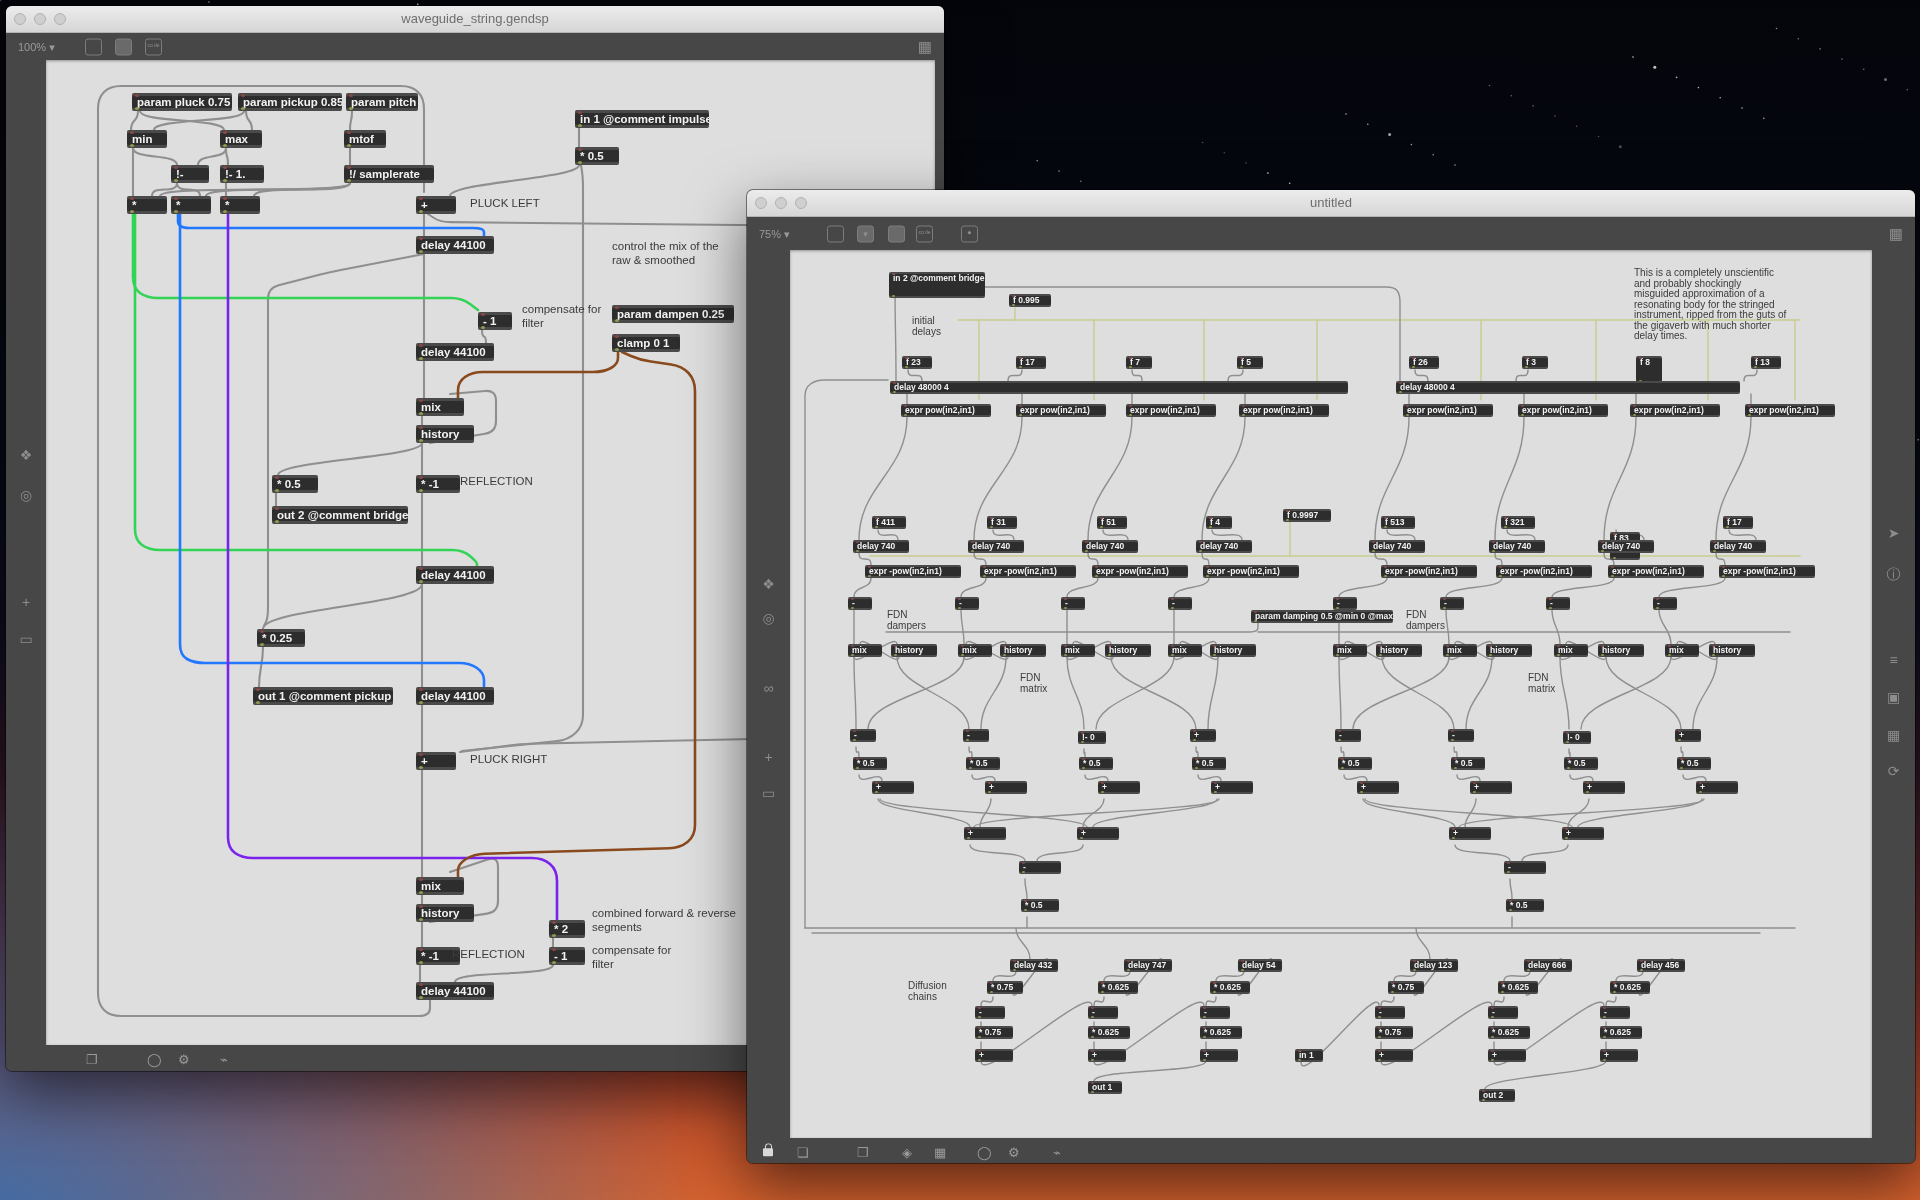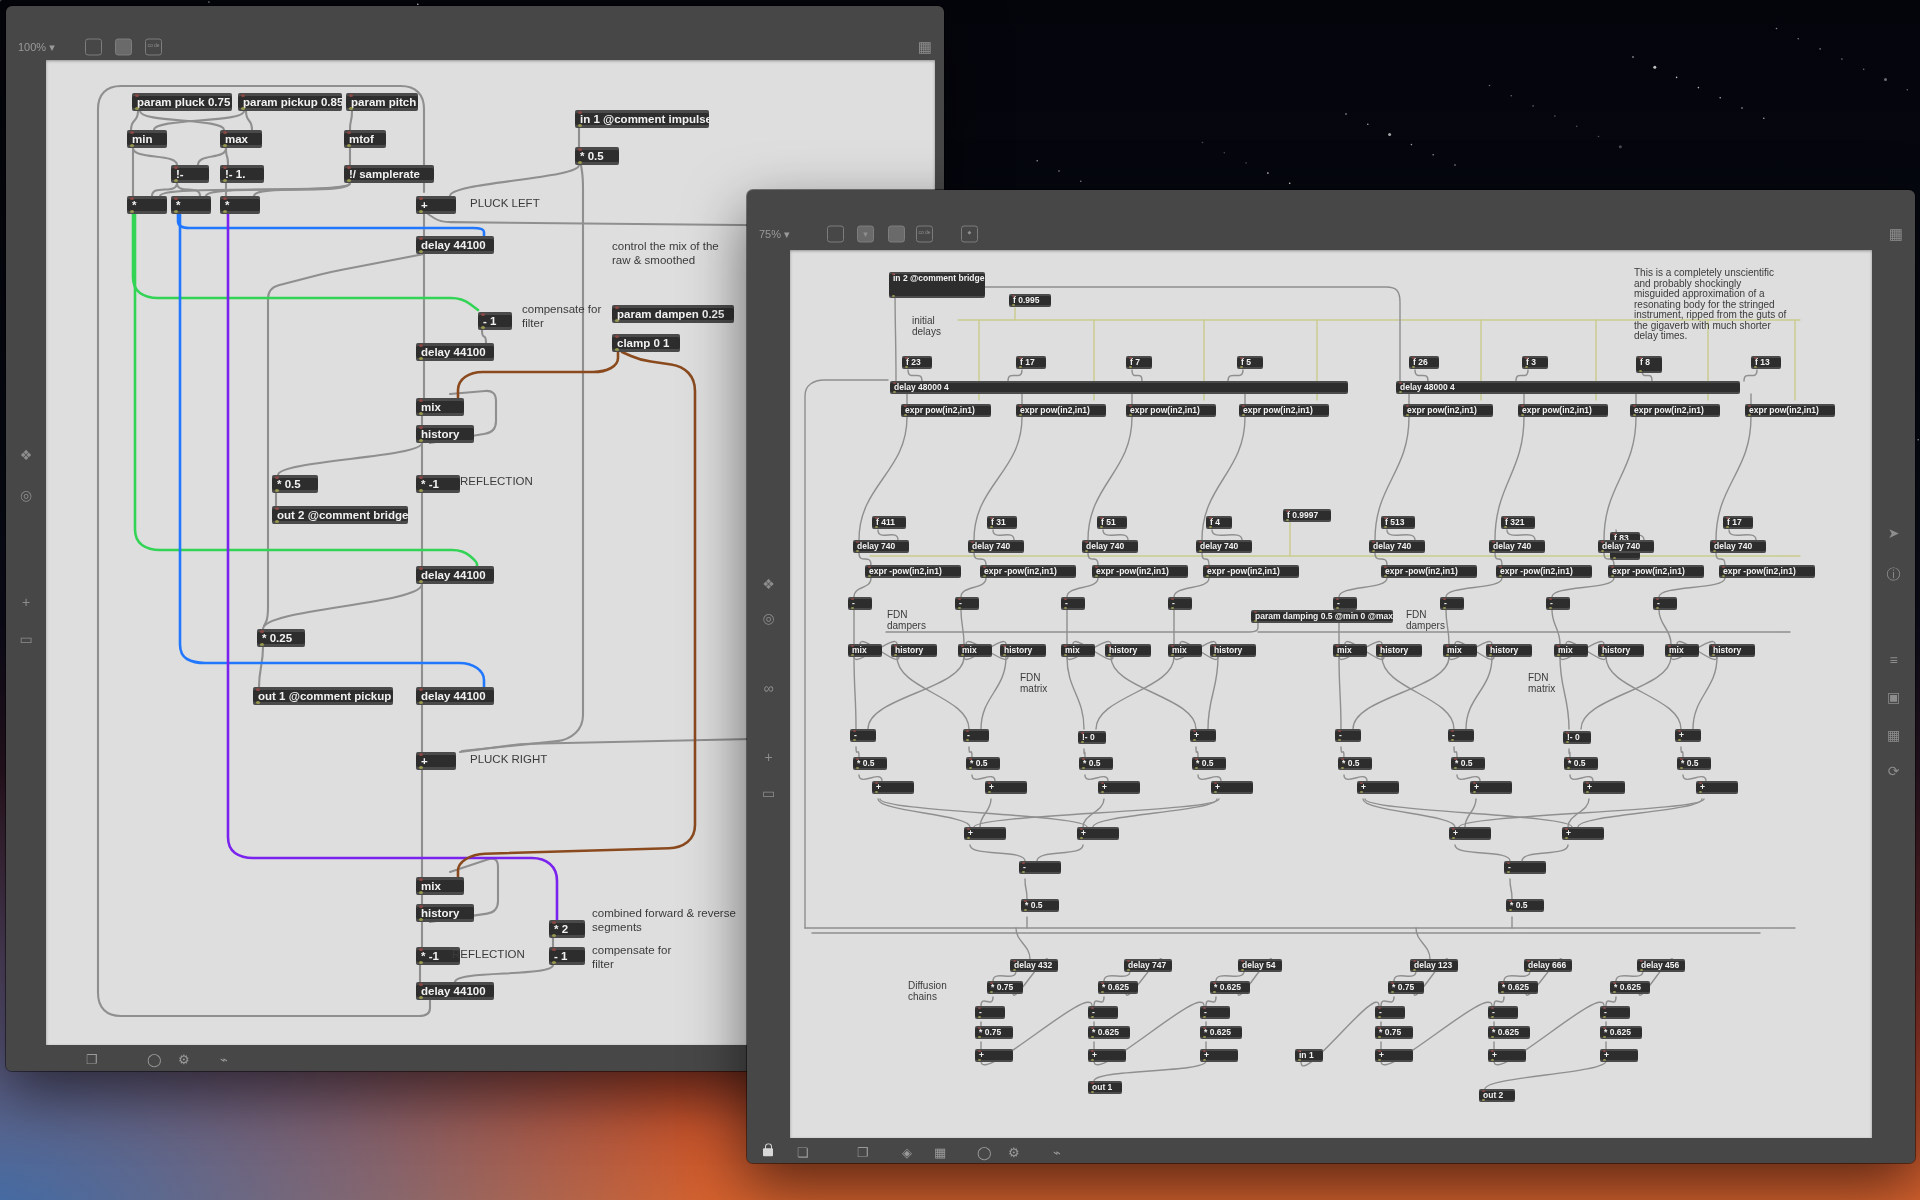--- a/index.html
+++ b/index.html
@@ -223,20 +223,28 @@
     <circle cx="1322.4" cy="543.6" r="0.8" fill="#fff" opacity="0.50"></circle>
     <circle cx="141.7" cy="411.3" r="0.8" fill="#fff" opacity="0.43"></circle>
     <circle cx="881.0" cy="279.0" r="0.8" fill="#fff" opacity="0.36"></circle>
     <circle cx="1620.3" cy="146.7" r="1.5" fill="#fff" opacity="0.28"></circle>
     <circle cx="439.6" cy="14.4" r="0.8" fill="#fff" opacity="0.84"></circle>
     <circle cx="1178.9" cy="572.1" r="0.8" fill="#fff" opacity="0.77"></circle>
     <circle cx="1918.2" cy="439.8" r="0.8" fill="#fff" opacity="0.69"></circle>
   </svg>
 
 <div class="window w1" id="win1" style="left: 6px; top: 6px; width: 938px; height: 1065px; z-index: 10;">
+  <div class="titlebar">
+    <div class="lights">
+      <div class="light"></div>
+      <div class="light"></div>
+      <div class="light"></div>
+    </div>
+    <div class="title">waveguide_string.gendsp</div>
+  </div>
   <div class="toolbar tb" style="top: 27px; height: 28px;">
     <span class="zoomlabel"><span>100%</span> <span>▾</span></span>
     <span class="gridicon" style="right: 12px;">▦</span>
   <div class="tbicon " style="left: 79px;"></div>
       <div class="tbicon fill" style="left: 109px;"></div>
       <div class="tbicon codey" style="left: 139px;">co de</div>
     </div>
   <div class="sidestrip left" style="left: 0px; top: 55px; width: 40px; bottom: 0px;">
       <div class="stripicon" style="left: 20px; top: 394px;">❖</div>
       <div class="stripicon" style="left: 20px; top: 434px;">◎</div>
@@ -345,20 +353,28 @@
   </div>
   <div class="bottombar" style="height: 24px;">
       <div class="bbicon" style="left: 80px;">❐</div>
       <div class="bbicon" style="left: 141px;">◯</div>
       <div class="bbicon" style="left: 172px;">⚙</div>
       <div class="bbicon" style="left: 214px;">⌁</div>
     </div>
 </div>
 
 <div class="window w2" id="win2" style="left: 747px; top: 190px; width: 1168px; height: 973px; z-index: 20;">
+  <div class="titlebar">
+    <div class="lights">
+      <div class="light"></div>
+      <div class="light"></div>
+      <div class="light"></div>
+    </div>
+    <div class="title">untitled</div>
+  </div>
   <div class="toolbar tb" style="top: 27px; height: 34px;">
     <span class="zoomlabel"><span>75%</span> <span>▾</span></span>
     <span class="gridicon" style="right: 12px;">▦</span>
   <div class="tbicon " style="left: 80px;"></div>
       <div class="tbicon fill" style="left: 110px;">▾</div>
       <div class="tbicon fill" style="left: 141px;"></div>
       <div class="tbicon codey" style="left: 169px;">co de</div>
       <div class="tbicon codey" style="left: 214px;">◆</div>
     </div>
   <div class="sidestrip left" style="left: 0px; top: 61px; width: 43px; bottom: 0px;">
@@ -563,21 +579,21 @@
           <path d="M1606,1061 C1606,1073.6 1485,1076.4 1485,1089" fill="none" stroke="#8f8f8f" stroke-width="1.4" stroke-linecap="round"></path>
         </svg>
     <div class="n" style="left: 889px; top: 272px; width: 96px; height: 26px;">in 2 @comment bridge</div>
         <div class="n" style="left: 1009px; top: 294px; width: 42px; height: 13px;">f 0.995</div>
         <div class="n" style="left: 902px; top: 356px; width: 30px; height: 13px;">f 23</div>
         <div class="n" style="left: 1016px; top: 356px; width: 30px; height: 13px;">f 17</div>
         <div class="n" style="left: 1126px; top: 356px; width: 26px; height: 13px;">f 7</div>
         <div class="n" style="left: 1237px; top: 356px; width: 26px; height: 13px;">f 5</div>
         <div class="n" style="left: 1409px; top: 356px; width: 30px; height: 13px;">f 26</div>
         <div class="n" style="left: 1522px; top: 356px; width: 26px; height: 13px;">f 3</div>
-        <div class="n" style="left: 1636px; top: 356px; width: 26px; height: 17px;">f 8</div>
+        <div class="n" style="left: 1636px; top: 356px; width: 26px; height: 27px;">f 8</div>
         <div class="n" style="left: 1751px; top: 356px; width: 30px; height: 13px;">f 13</div>
         <div class="n" style="left: 890px; top: 381px; width: 458px; height: 13px;">delay 48000 4</div>
         <div class="n" style="left: 1396px; top: 381px; width: 344px; height: 13px;">delay 48000 4</div>
         <div class="n" style="left: 901px; top: 404px; width: 90px; height: 13px;">expr pow(in2,in1)</div>
         <div class="n" style="left: 1016px; top: 404px; width: 90px; height: 13px;">expr pow(in2,in1)</div>
         <div class="n" style="left: 1126px; top: 404px; width: 90px; height: 13px;">expr pow(in2,in1)</div>
         <div class="n" style="left: 1239px; top: 404px; width: 90px; height: 13px;">expr pow(in2,in1)</div>
         <div class="n" style="left: 1403px; top: 404px; width: 90px; height: 13px;">expr pow(in2,in1)</div>
         <div class="n" style="left: 1518px; top: 404px; width: 90px; height: 13px;">expr pow(in2,in1)</div>
         <div class="n" style="left: 1630px; top: 404px; width: 90px; height: 13px;">expr pow(in2,in1)</div>

